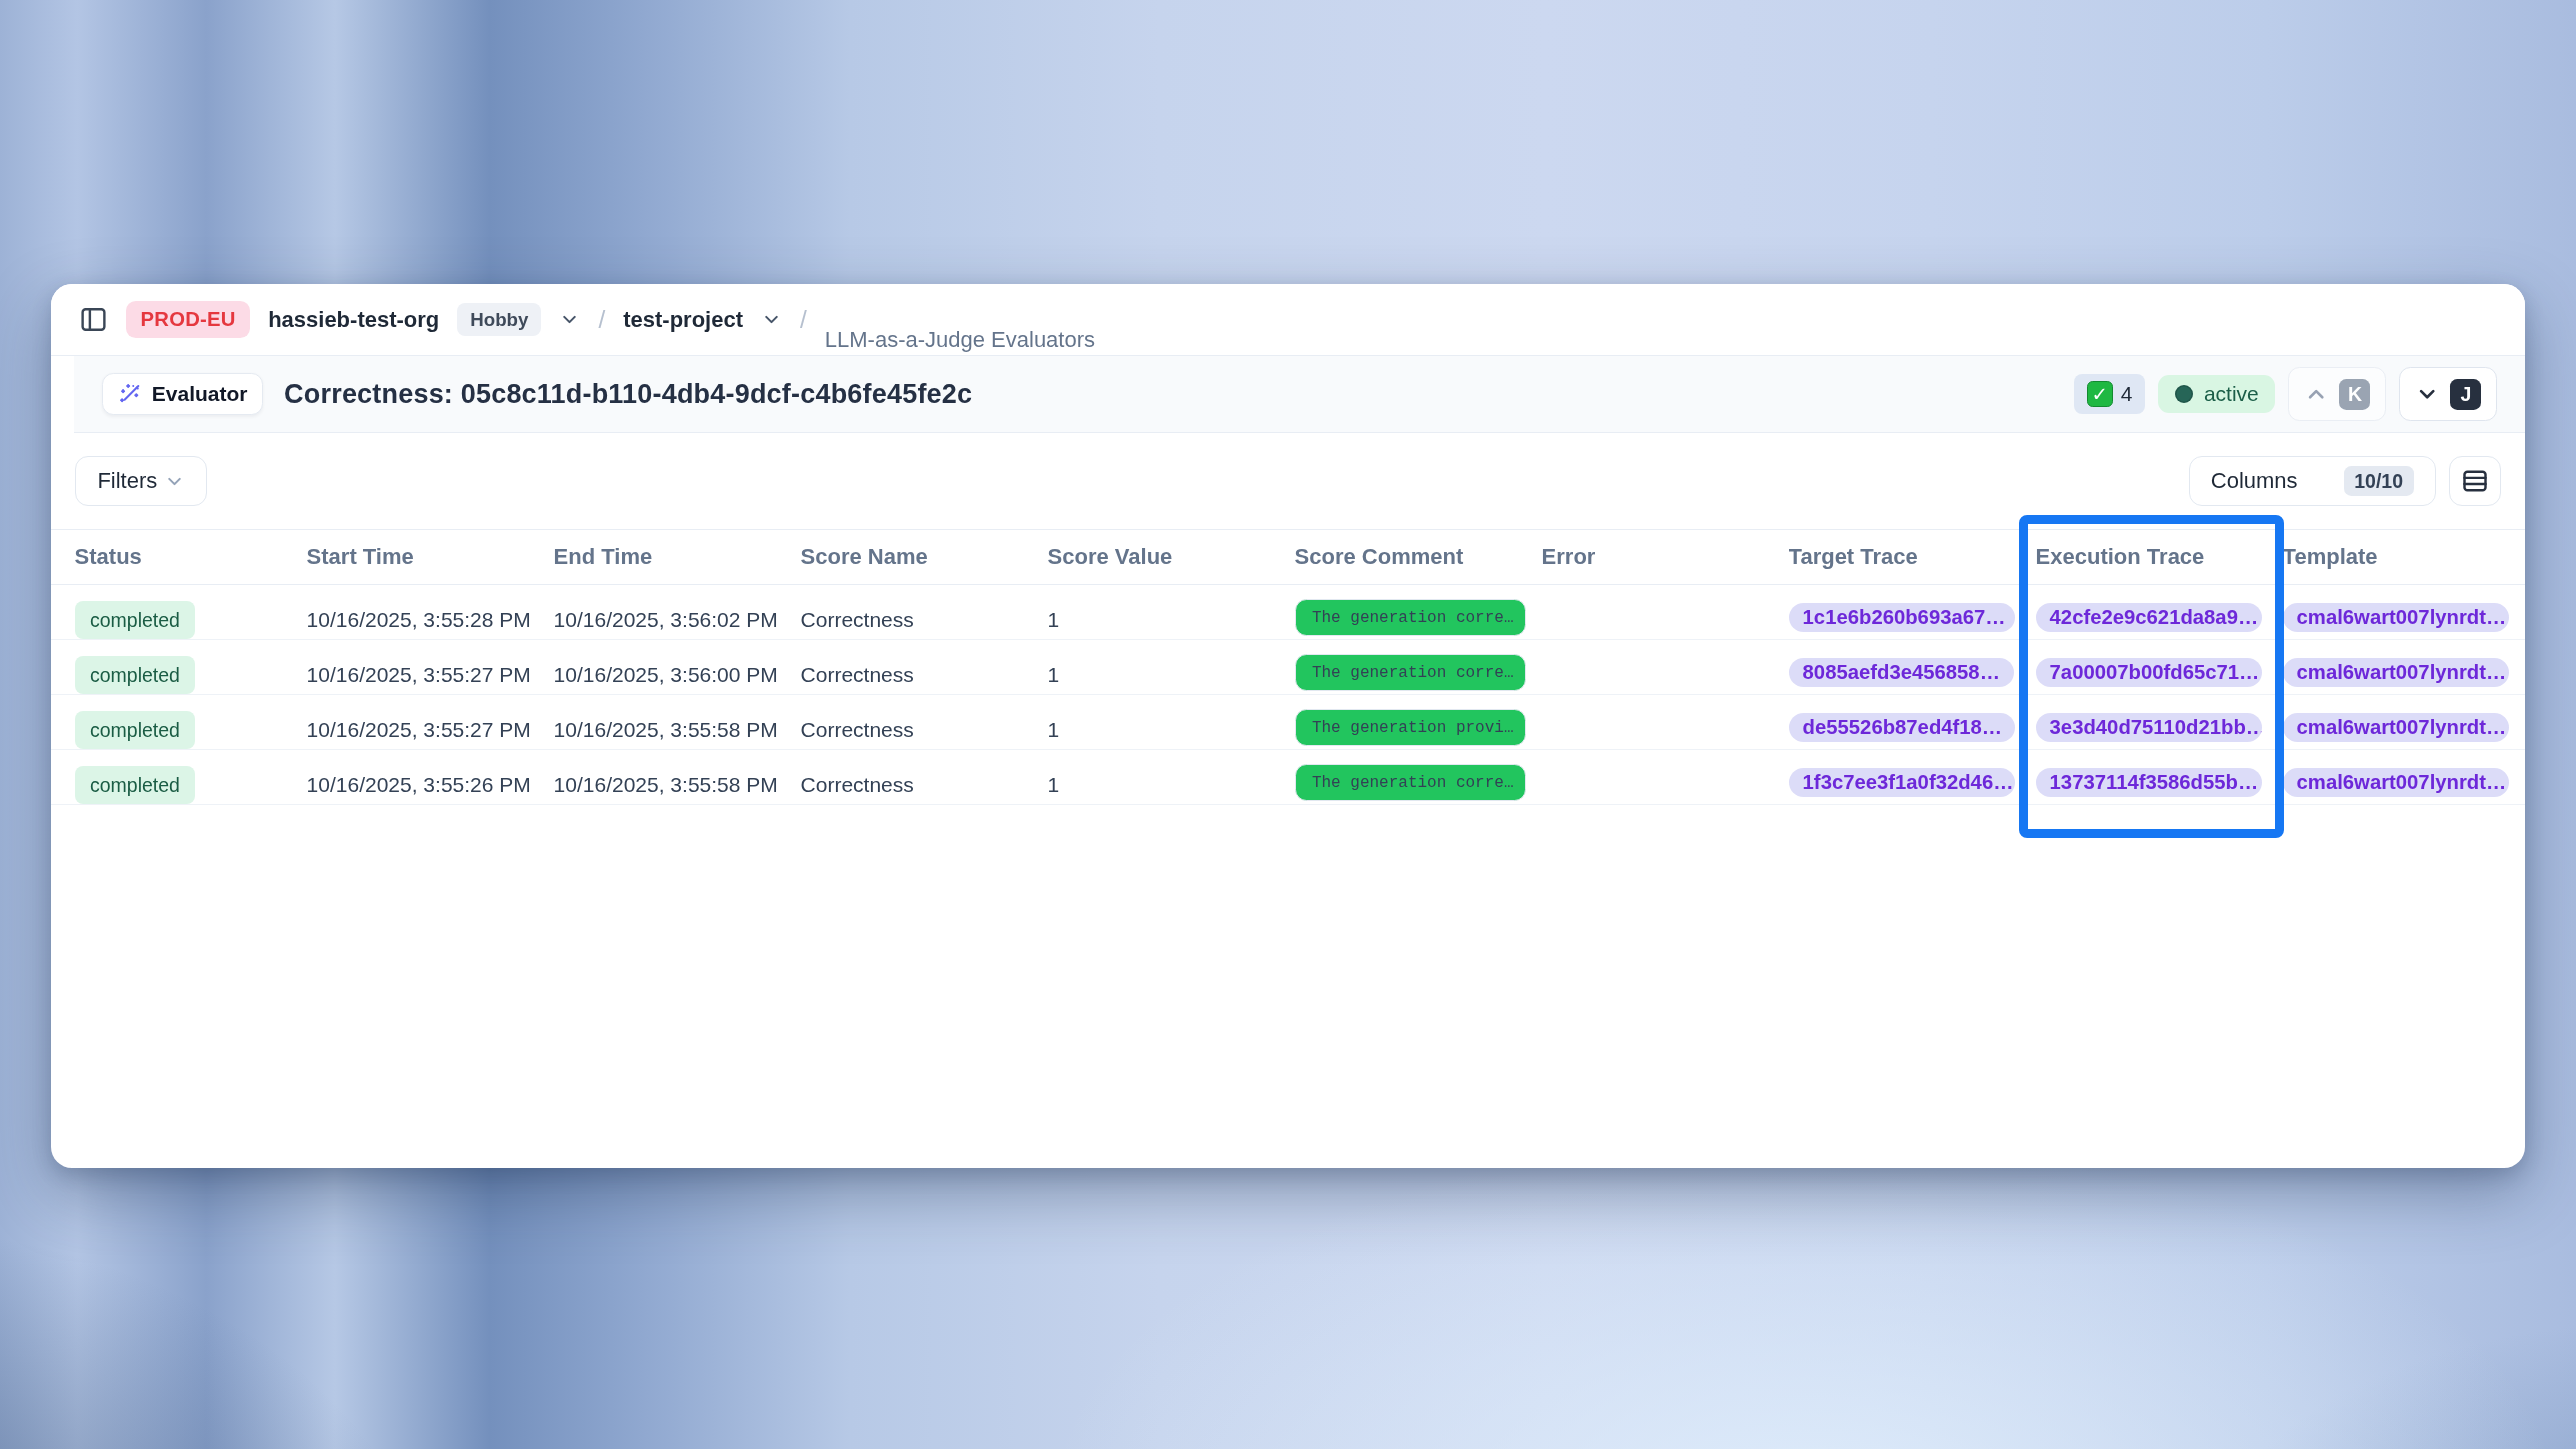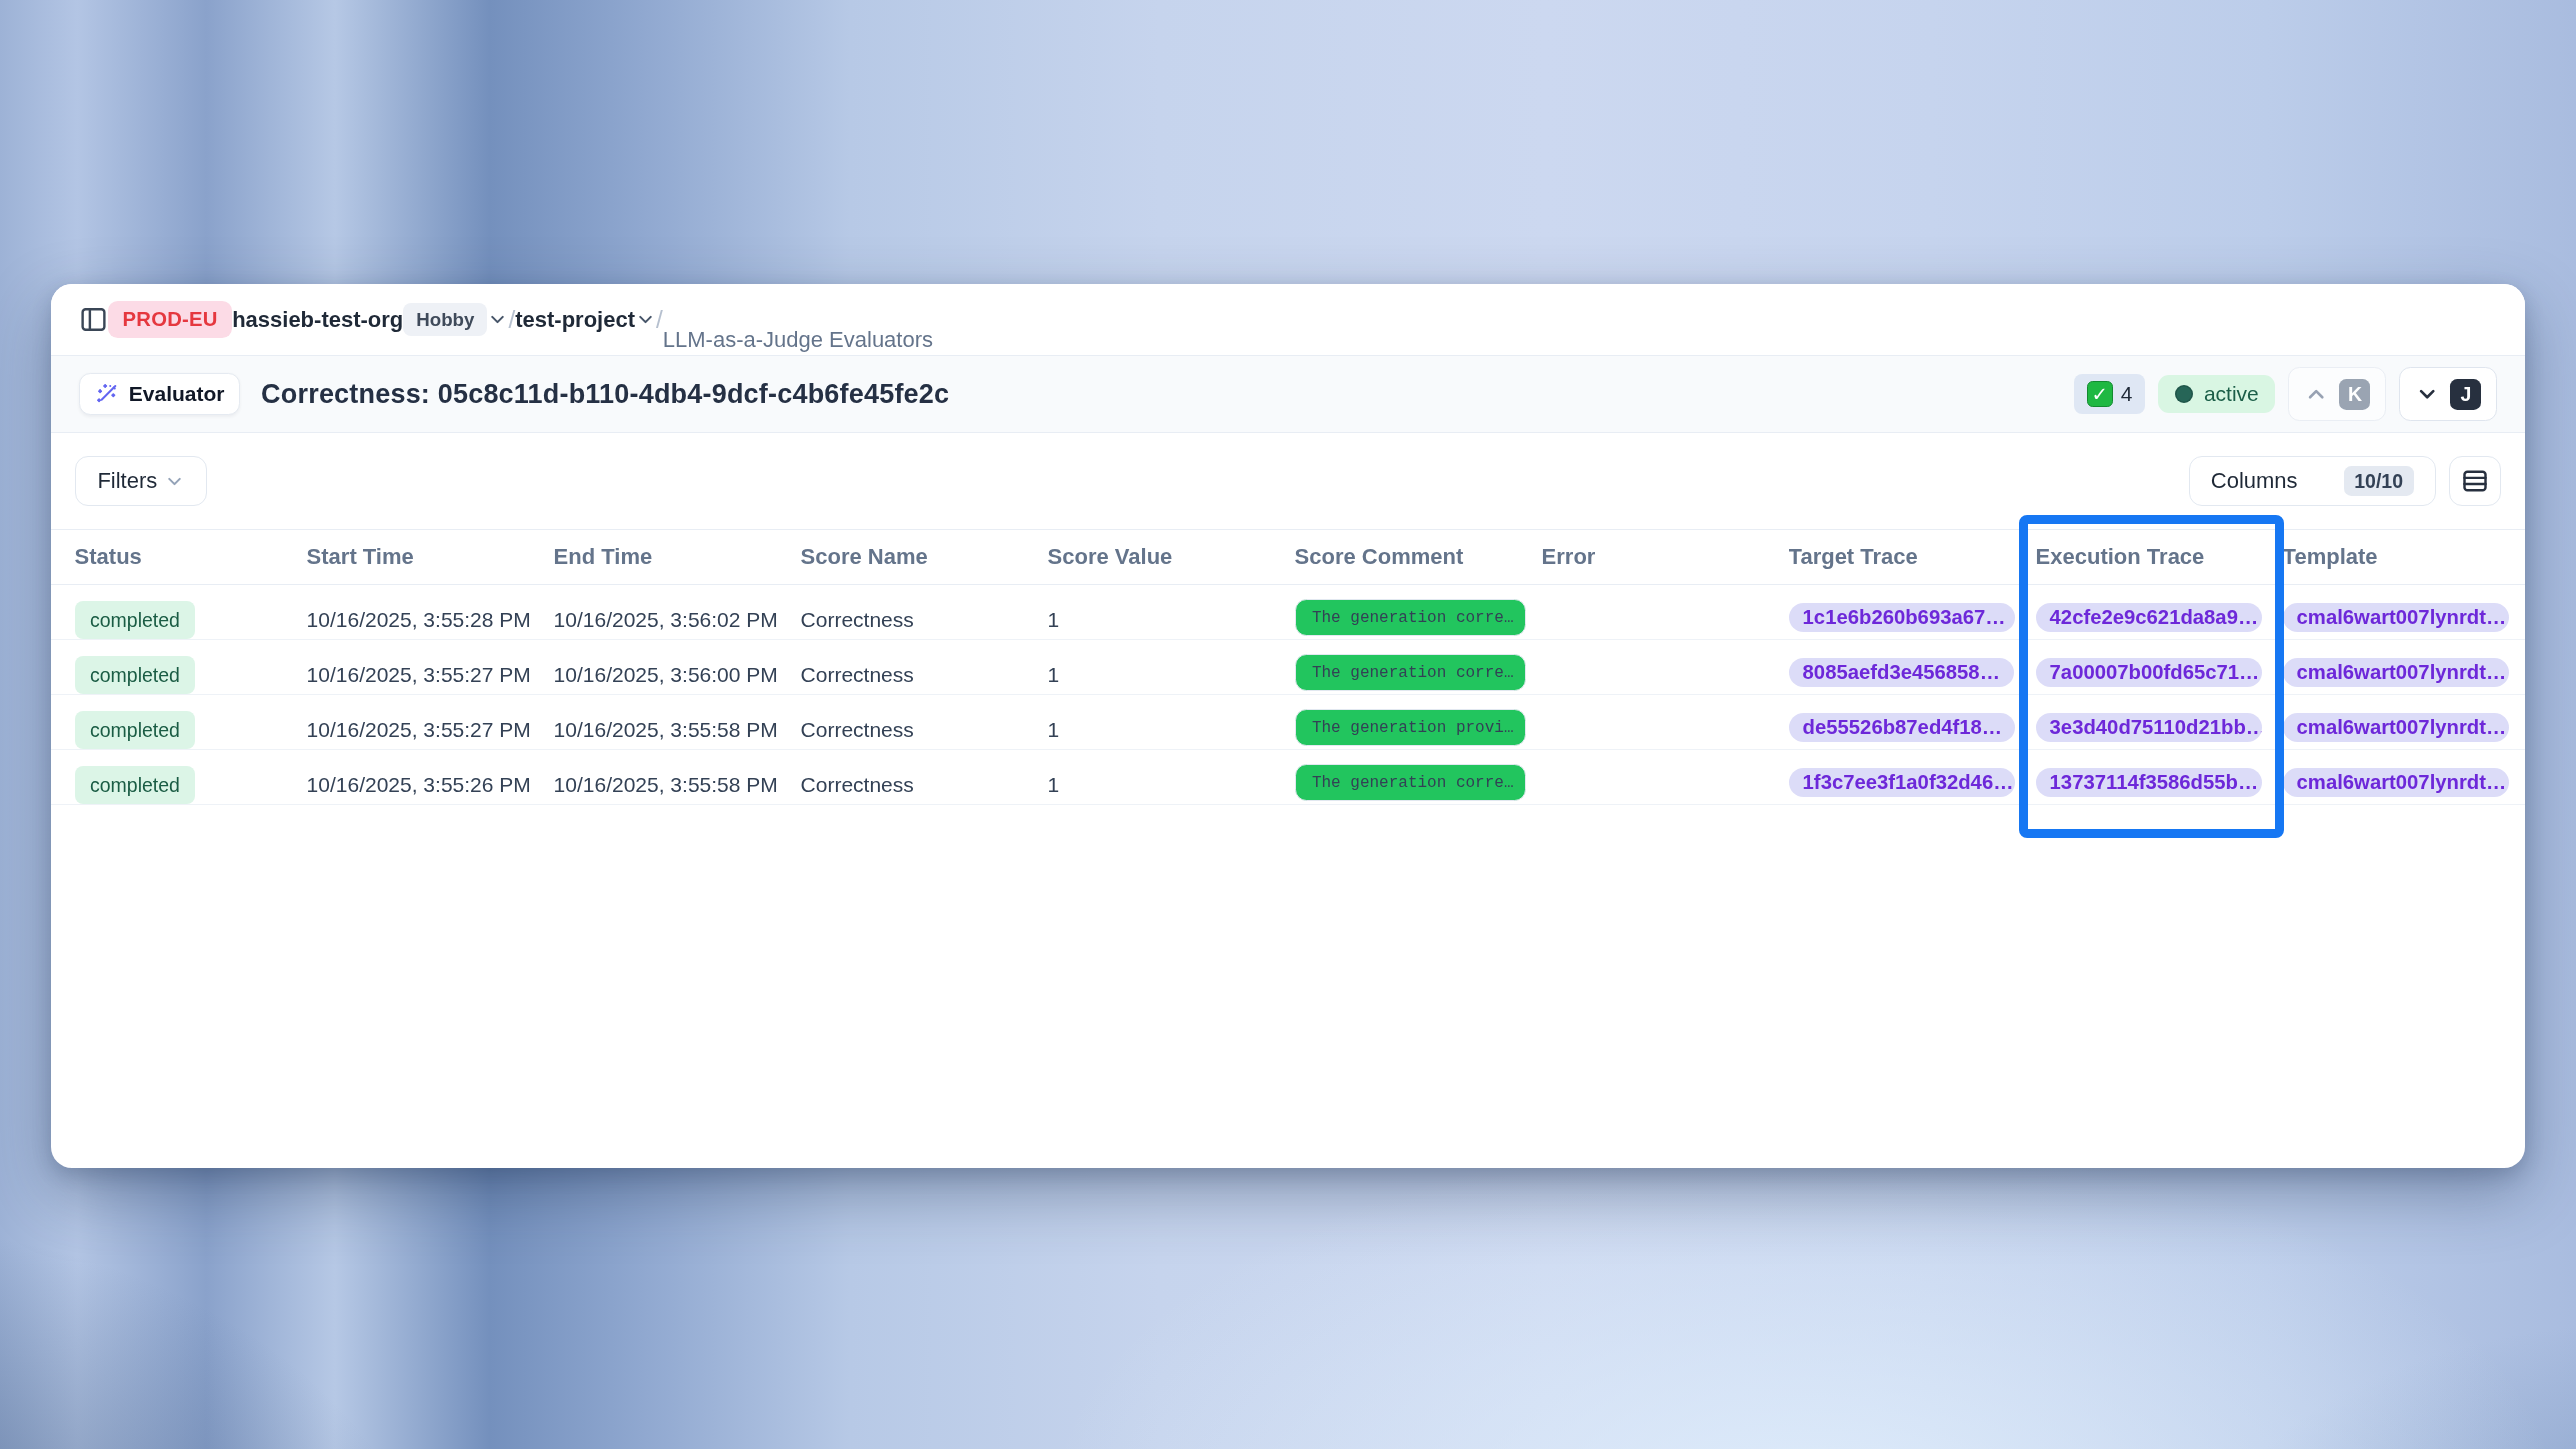--- a/index.html
+++ b/index.html
@@ -15,41 +15,41 @@
   }
 
   .card {
     position:absolute; left:51px; top:284px; width:2474px; height:884px;
     background:#ffffff; border-radius:21px; overflow:hidden;
     box-shadow:0 24.4px 65px rgba(24,44,80,.38), 0 6.5px 19.5px rgba(24,44,80,.20);
   }
 
   
   .crumb-row {
-    height:72px; display:flex; align-items:center; 
+    height:72px; display:flex; align-items:center; gap:18px;
     padding:12px 28px; border-bottom:1.6px solid #e8edf4; background:#fff;
   }
   .icon-btn-plain { display:flex; align-items:center; justify-content:center; background:none; border:none; cursor:pointer; }
   .env-badge {
     background:#fcdbe6; color:#e5383f; font-size:20.3px; font-weight:600;
     padding:7.3px 14.6px; border-radius:9.8px; letter-spacing:0.2px;
   }
   .crumb-org, .crumb-project { font-size:22px; font-weight:600; color:#1f2937; }
   .plan-badge {
     background:#eef1f6; color:#3f4a5a; font-size:18.7px; font-weight:600;
     padding:5.7px 13px; border-radius:8.1px;
   }
   .crumb-slash { color:#b6c0cf; font-size:24.4px; font-weight:400; }
   .crumb-page { font-size:22px; color:#64748b; font-weight:400;margin-top:40px; }
   .chev { display:inline-flex; }
 
   
   .header-row {
     height:77px; background:#f8fafc; border-bottom:1.6px solid #e8edf4;
-    display:flex; align-items:center; padding:0 28px; gap:21px;
+    display:flex; align-items:center; padding:0 28px; gap:21px;margin-left:23px;
   }
   .evaluator-badge {
     display:flex; align-items:center; gap:9.8px; background:#fff;
     border:1.6px solid #e5eaf1; border-radius:11.4px; padding:8.1px 14.6px;
     box-shadow:0 1.6px 3.3px rgba(15,23,42,.05);
   }
   .evaluator-badge span { font-size:21px; font-weight:700; color:#111827; }
   .page-title { font-size:27px; font-weight:600; color:#253044; letter-spacing:0.2px; flex:1; white-space:nowrap; overflow:hidden; }
   .header-right { display:flex; align-items:center; gap:13px; }
   .count-badge {

